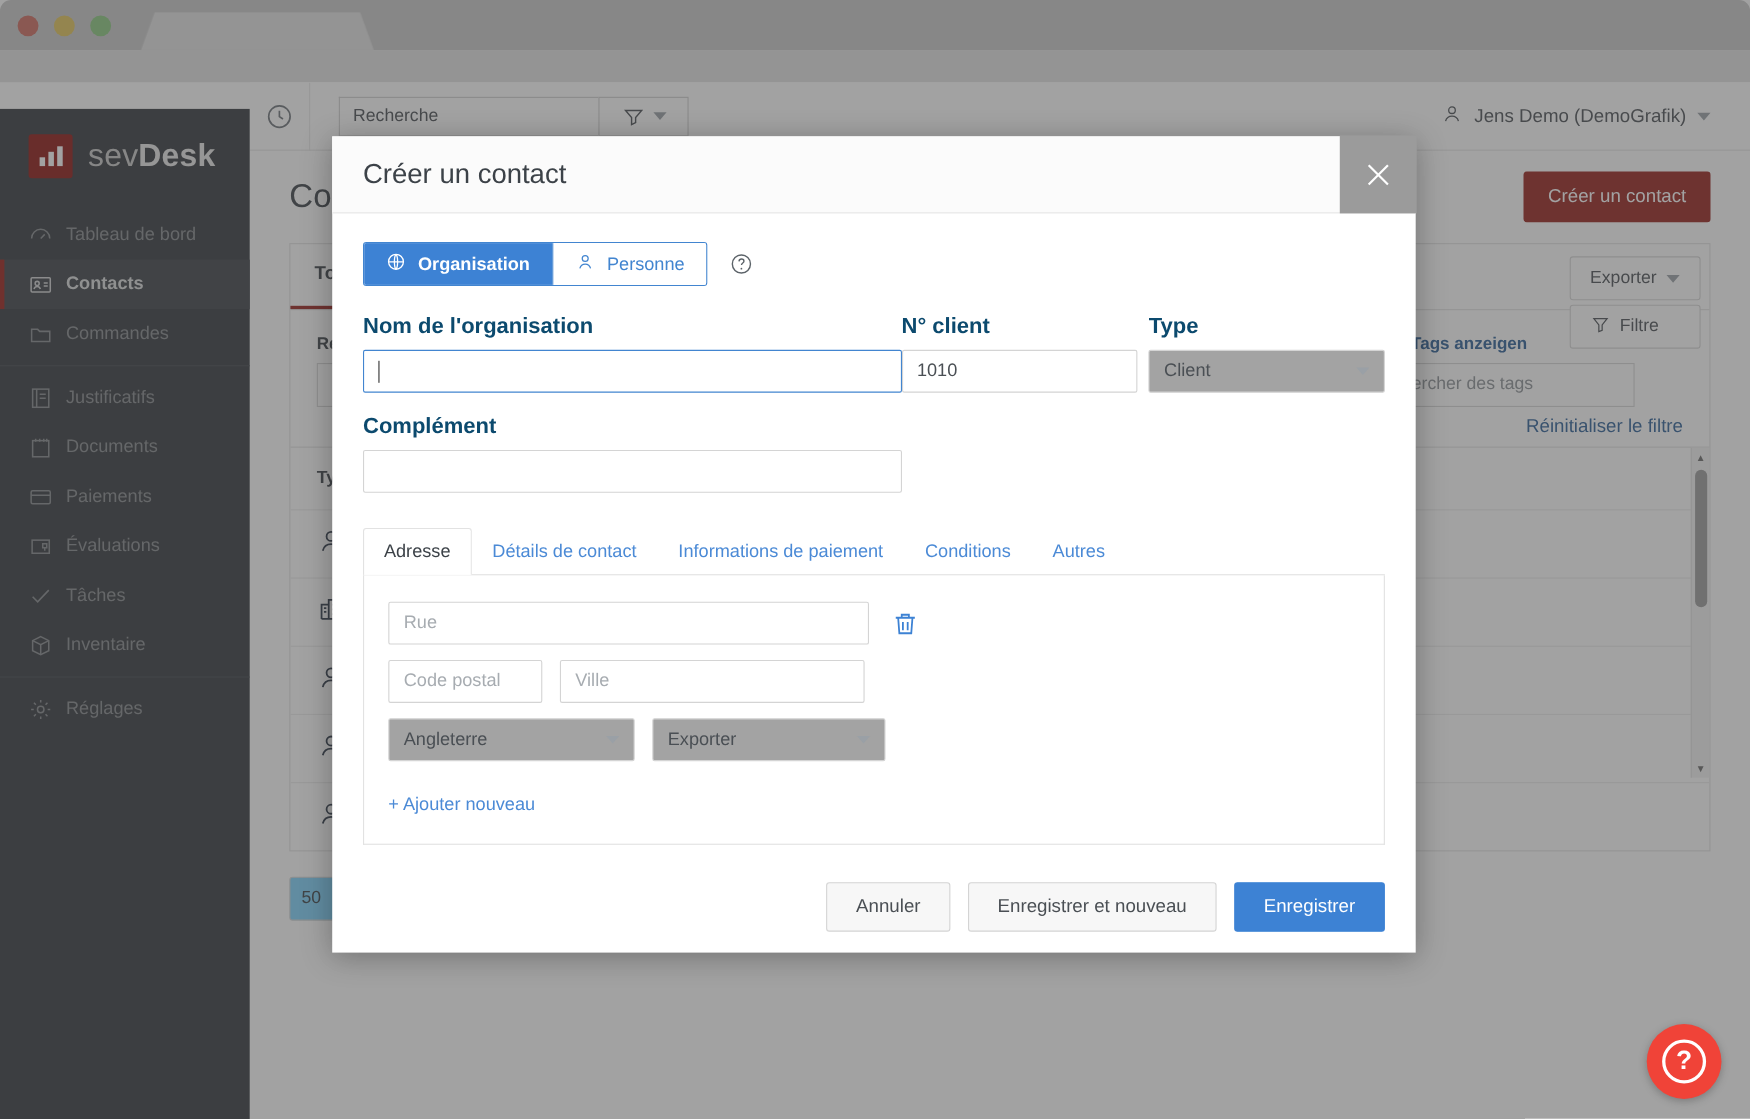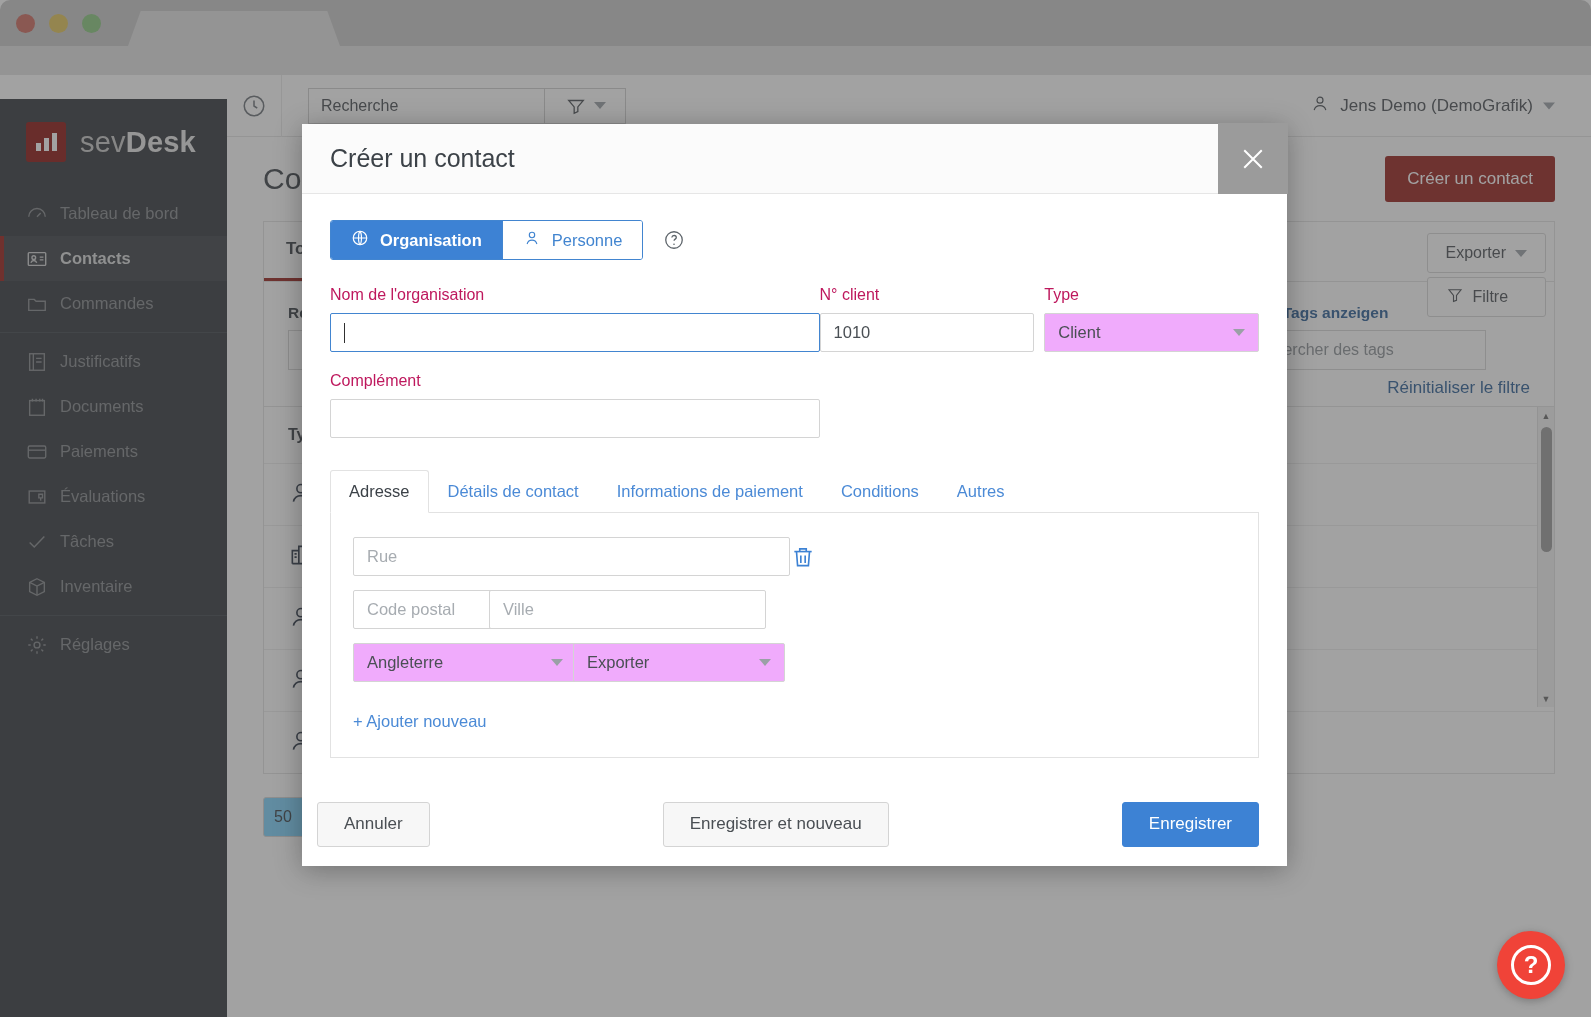--- a/index.html
+++ b/index.html
@@ -200,32 +200,32 @@
   .seg-btn {
     display: flex; align-items: center; gap: 11px; height: 38px; padding: 0 20px;
     font-size: 16.5px; cursor: pointer; font-family: inherit; border: none; background: #fff;
     color: #4285d0;
   }
   .seg-btn.active { background: #3d82d4; color: #ffffff; font-weight: 700; }
   .seg-btn + .seg-btn { border-left: 1px solid #4285d0; }
   #seg-help { color: #5c6369; display: flex; align-items: center; }
 
   #form-grid { margin-top: 26px; display: flex; gap: 0; }
-  .fld-label { font-size: 16px; color: #be185d; font-weight: 400; margin-bottom: 9px; }
+  .fld-label { font-size: 20px; color: #0c4a6e; font-weight: 700; margin-bottom: 9px; }
   .fld-input {
     height: 39px; border: 1px solid #d4d4d4; background: #fff; border-radius: 2px;
     font-size: 16.5px; color: #4a4f54; padding: 0 13px; display: flex; align-items: center;
     font-family: inherit;
   }
   .fld-input.focused { border: 1px solid #4285d0; }
   .caret {
     display: inline-block; width: 1px; height: 20px; background: #303030;
   }
   .fld-select {
-    height: 39px; border: 1px solid #d4d4d4; background: #f0abfc; border-radius: 2px;
+    height: 39px; border: 1px solid #d4d4d4; background: #a3a3a3; border-radius: 2px;
     font-size: 16.5px; color: #4a4f54; padding: 0 13px; display: flex; align-items: center;
     justify-content: space-between;
   }
   .tri-down { width: 0; height: 0; border-left: 6px solid transparent; border-right: 6px solid transparent; border-top: 7px solid #9aa0a6; }
 
   #col-org { width: 497px; }
   #col-num { width: 218px; margin-left: 0; }
   #col-type { width: 218px; margin-left: 10px; }
 
   #tabs-section { margin: 32px 28px 0 28px; }
@@ -234,32 +234,32 @@
     padding: 11px 18px; font-size: 16.5px; color: #4b8ad6; cursor: pointer;
     border: 1px solid transparent; margin-bottom: -1px;
   }
   .mtab.active {
     color: #3c4248; background: #fff; border: 1px solid #e2e2e2; border-bottom-color: #fff;
     border-top-left-radius: 3px; border-top-right-radius: 3px;
   }
   #tab-panel {
     border: 1px solid #e2e2e2; border-top: none; padding: 24px 22px 26px 22px; min-height: 240px;
   }
-  .addr-row { display: flex; align-items: center; margin-bottom: 14px; }
+  .addr-row { display: flex; align-items: center; gap: 20px; margin-bottom: 14px; }
   #inp-rue { width: 437px; }
   #inp-cp { width: 140px; }
   #inp-ville { width: 277px; }
   #sel-pays { width: 224px; }
   #sel-travail { width: 212px; }
   #trash-btn { color: #3d82d4; cursor: pointer; display: flex; align-items: center; }
   #add-new { color: #4b8ad6; font-size: 16.5px; margin-top: 16px; display: inline-block; cursor: pointer; }
 
   #modal-footer {
     position: absolute; left: 15px; right: 0; bottom: 0; height: 84px;
-    display: flex; align-items: center; justify-content: space-between; gap: 16px; padding-right: 28px;
+    display: flex; align-items: center; justify-content: flex-end; gap: 16px; padding-right: 28px;
   }
   .btn {
     height: 45px; padding: 0 26px; border-radius: 3px; font-size: 17px; cursor: pointer;
     font-family: inherit; display: flex; align-items: center; justify-content: center;
   }
   .btn-default { background: #f7f7f7; border: 1px solid #d4d4d4; color: #4a4f54; }
   .btn-primary { background: #3d82d4; border: 1px solid #3d82d4; color: #ffffff; }
 
   .ph { color: #a7acb1; }
 </style>

